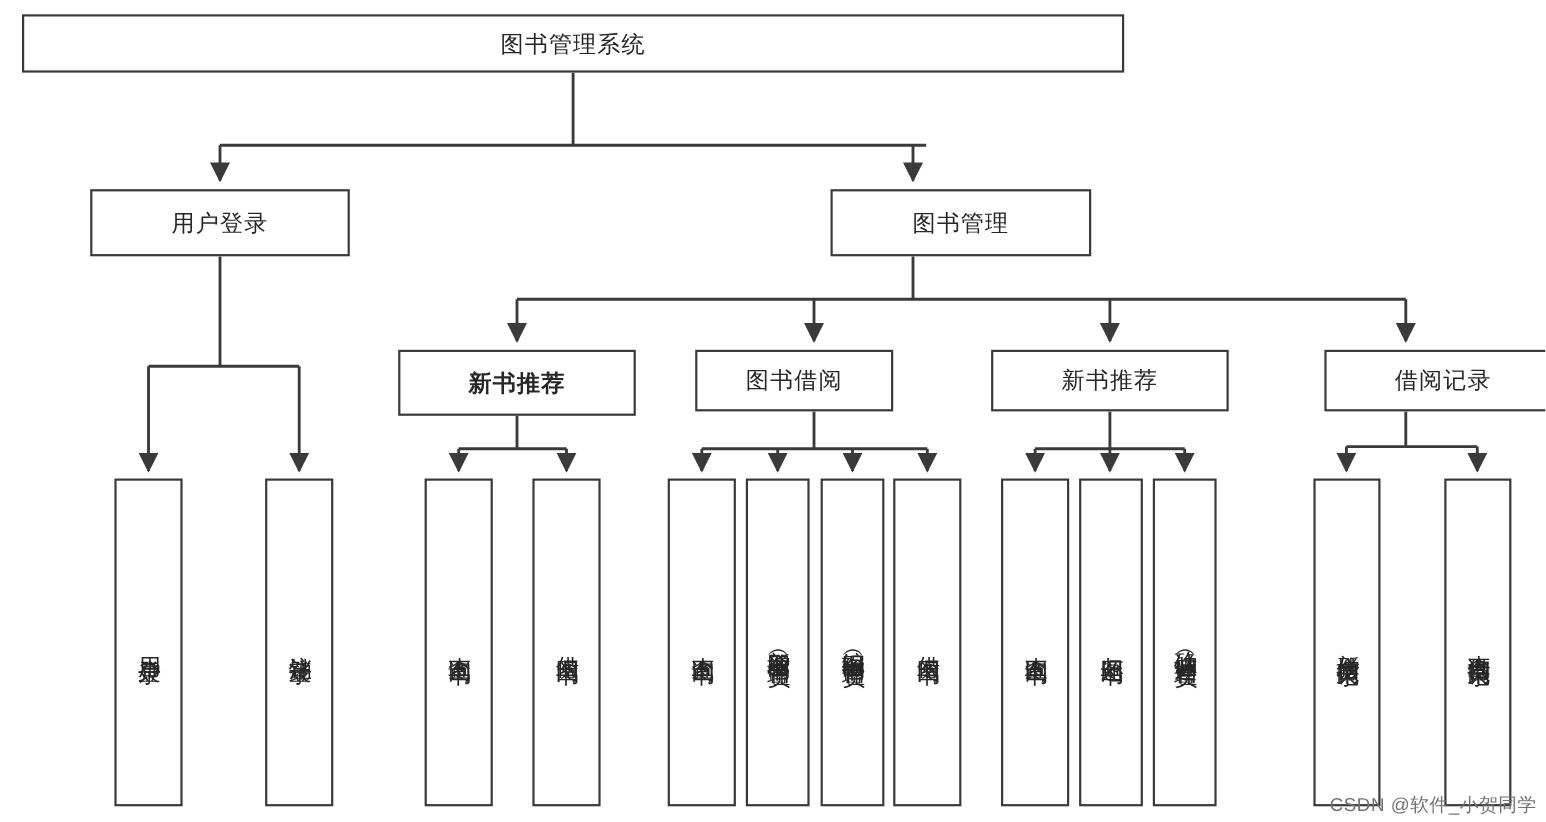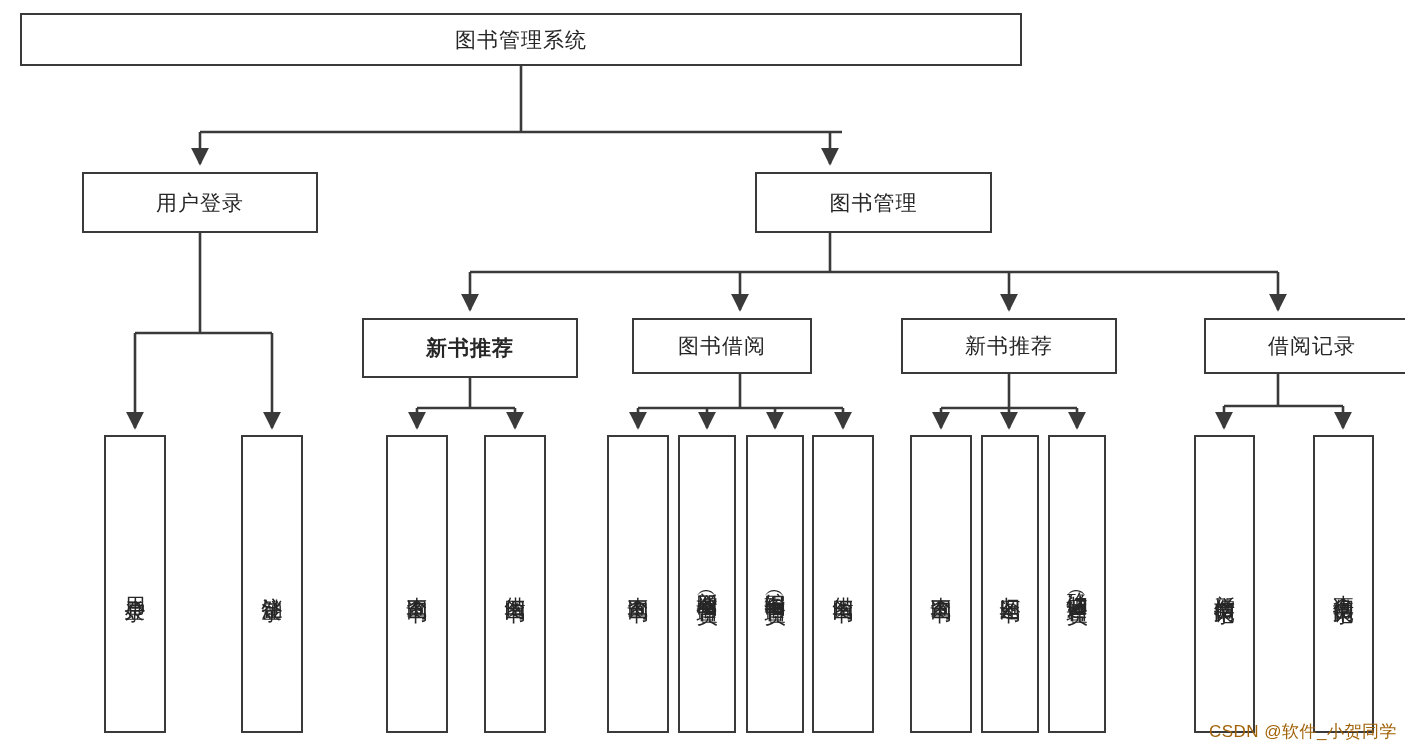--- a/index.html
+++ b/index.html
@@ -49,21 +49,21 @@
   .node.vert .txt {
     writing-mode: vertical-rl;
     text-orientation: upright;
     white-space: nowrap;
   }
   .watermark {
     position: absolute;
     right: 8px;
     bottom: 4px;
     font-size: 17px;
-    color: #a16207;
+    color: #737373;
     letter-spacing: 0.5px;
     white-space: nowrap;
   }
 </style>
 </head>
 <body>
 
 <div id="canvas">
 
   <svg id="wires" viewBox="0 0 1405 747" xmlns="http://www.w3.org/2000/svg">

